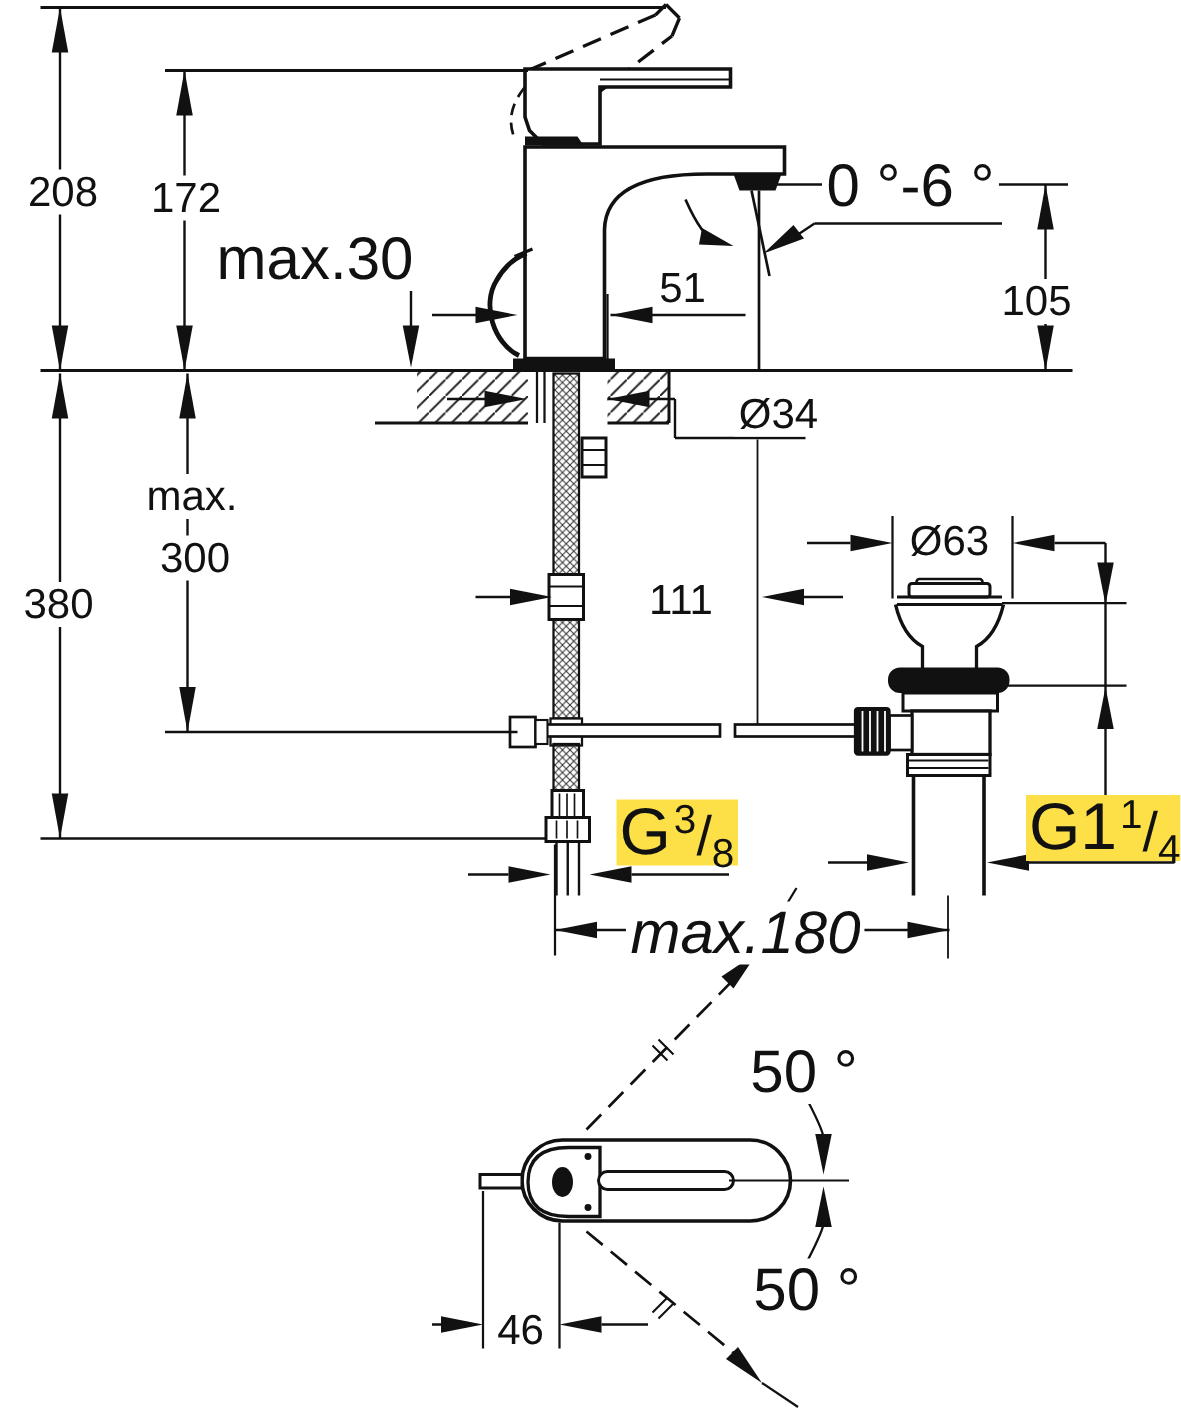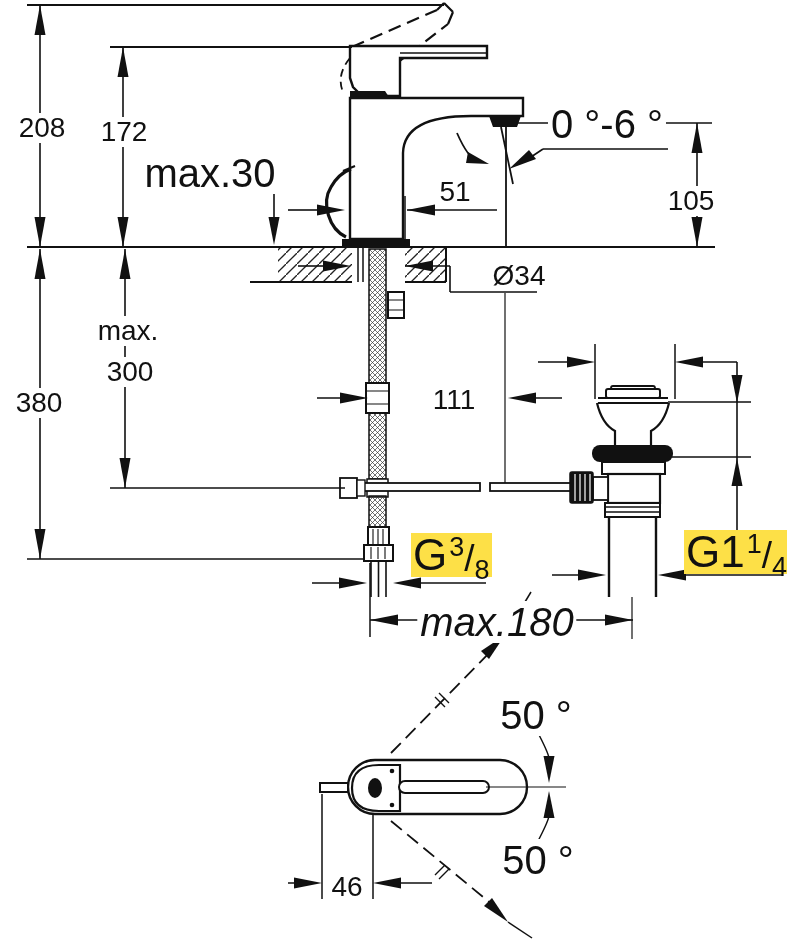--- a/index.html
+++ b/index.html
@@ -210,20 +210,21 @@
 <div class="lbl f42" style="left:124px;top:132px;">172</div>
 <div class="lbl f40" style="left:210px;top:173px;">max.30</div>
 <div class="lbl f42" style="left:455px;top:192px;">51</div>
 <div class="lbl f40" style="left:607px;top:124px;">0 °-6 °</div>
 <div class="lbl f42" style="left:691px;top:173px;margin-top:28px;">105</div>
 <div class="lbl f42" style="left:495px;top:276px;margin-left:24px;">Ø34</div>
 <div class="lbl f42" style="left:128px;top:331px;">max.</div>
 <div class="lbl f42" style="left:130px;top:372px;">300</div>
 <div class="lbl f42" style="left:39px;top:403px;">380</div>
 <div class="lbl f42" style="left:438px;top:400px;margin-left:16px;">111</div>
+<div class="lbl f42" style="left:633px;top:361px;">Ø63</div>
 <div class="lbl f40" style="left:497px;top:622px;font-style:italic;">max.180</div>
 <div class="lbl f40" style="left:536px;top:715px;">50 °</div>
 <div class="lbl f40" style="left:538px;top:860px;">50 °</div>
 <div class="lbl f42" style="left:347px;top:887px;">46</div>
 
 <div class="gthread" style="left:411px;top:533px;">
   <span class="gmain">G</span><span class="gsup">3</span><span class="gslash">/</span><span class="gsub">8</span>
 </div>
 
 <div class="gthread" style="left:684px;top:530px;">

